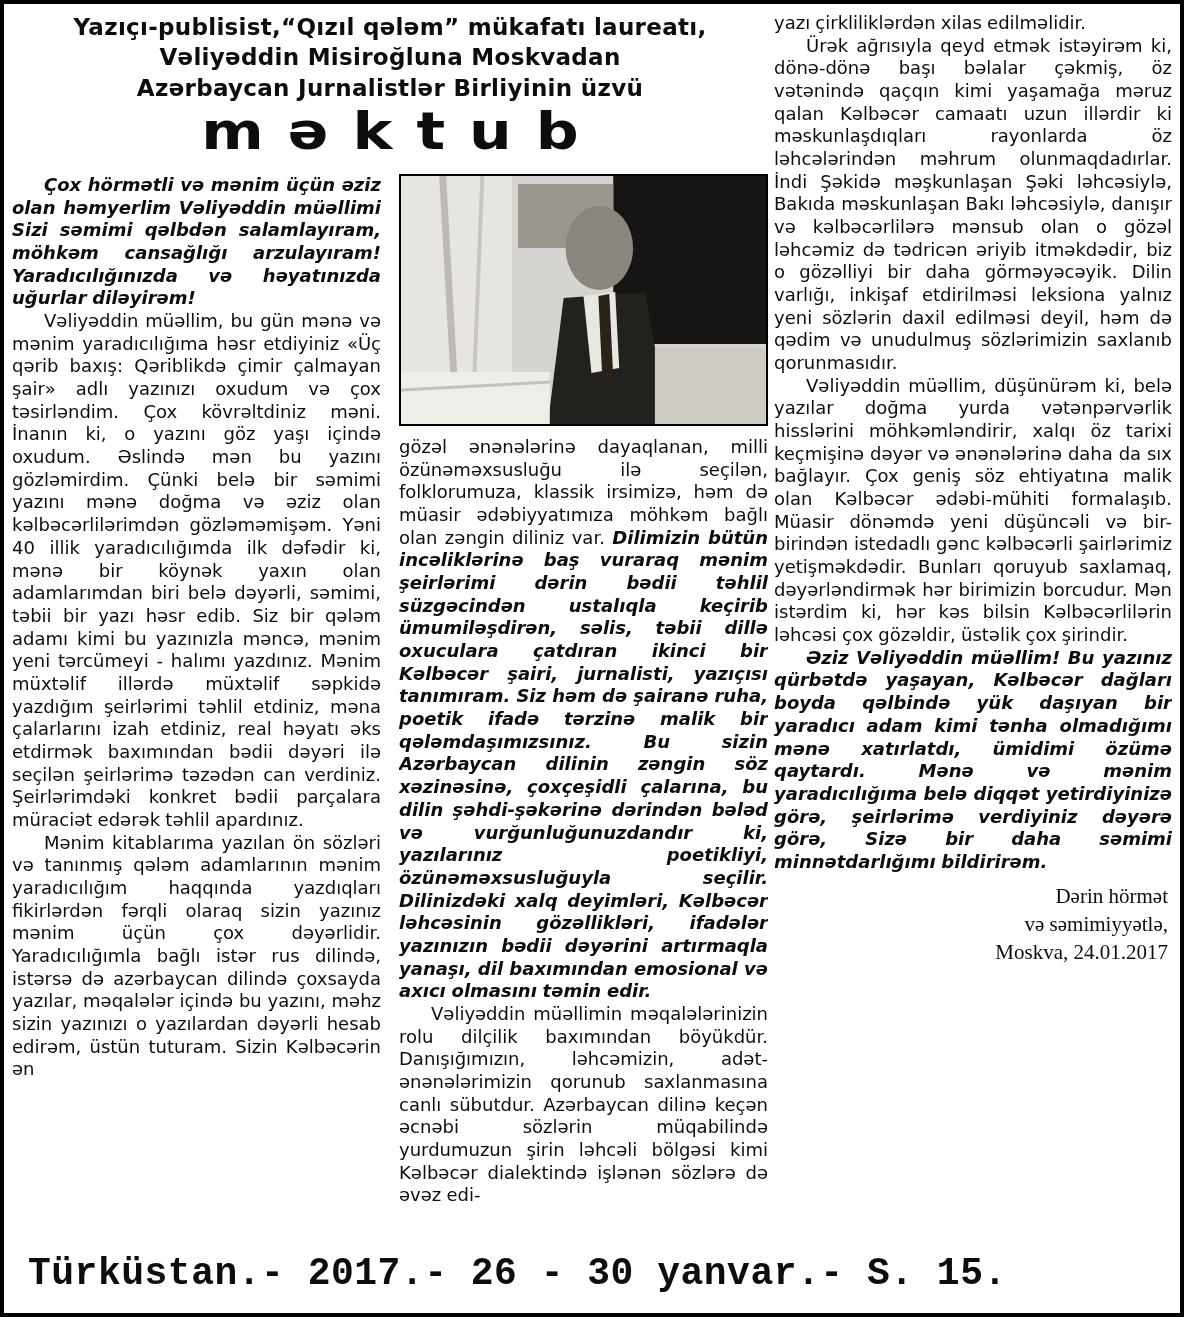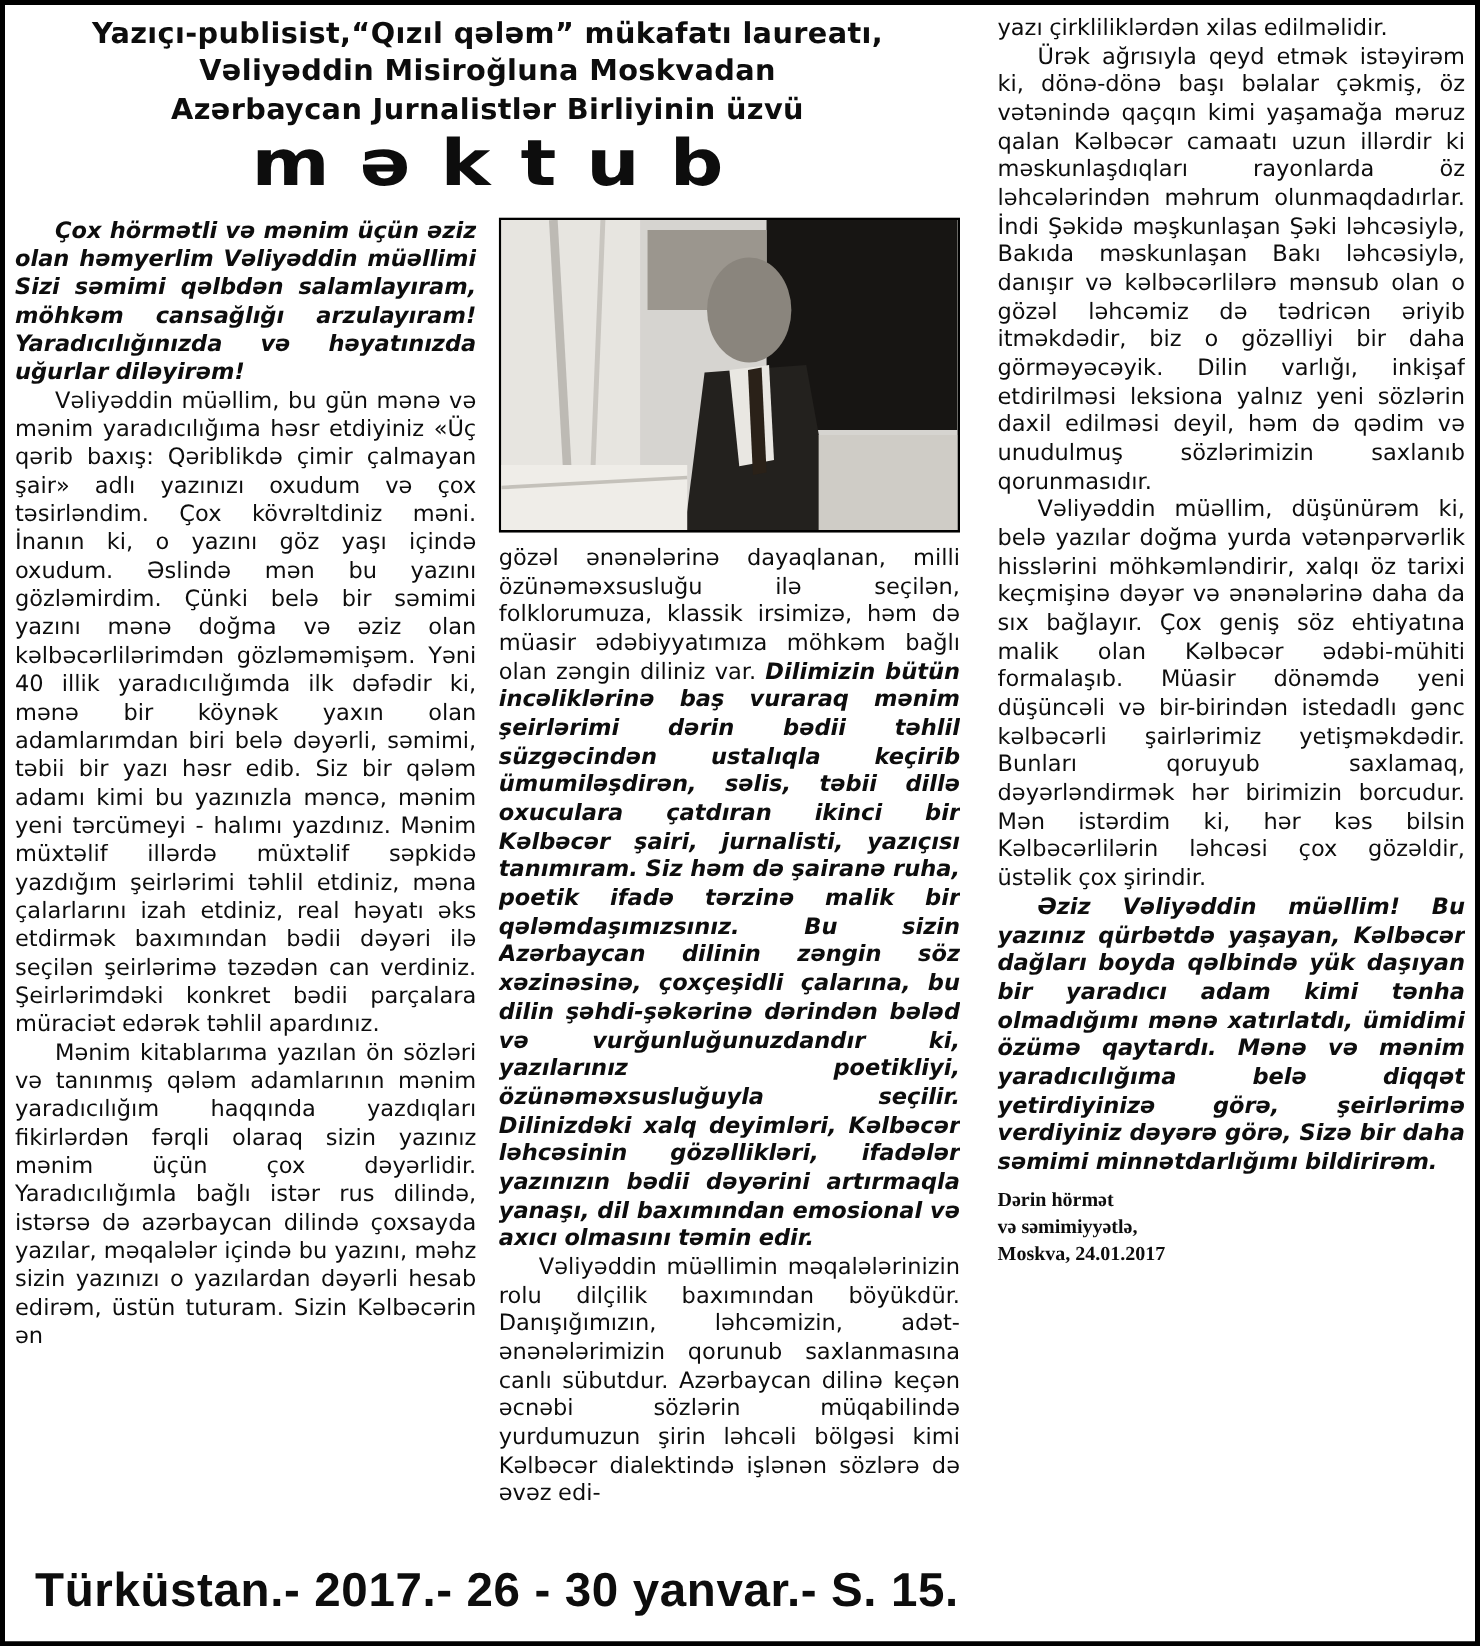--- a/index.html
+++ b/index.html
@@ -11,21 +11,21 @@
     border: 4px solid #000;
     overflow: hidden;
     font-family: "DejaVu Sans", sans-serif;
     color: #0d0d0d;
   }
   .article {
     position: absolute;
     top: 6px; left: 8px; right: 8px;
     height: 1200px;
     display: flex;
-    gap: 30px;
+    gap: 6px;
     overflow: hidden;
   }
   .left-block { flex: 0 0 756px; width: 756px; }
   .headline {
     text-align: center;
     font-weight: bold;
     font-size: 23px;
     line-height: 1.32;
     letter-spacing: 0.3px;
     padding-top: 2px;
@@ -59,29 +59,30 @@
   .photo {
     width: 100%; height: 252px;
     border: 2px solid #000;
     margin-bottom: 10px;
     background: #d6d4d0;
   }
   .photo svg { width: 100%; height: 100%; display: block; }
   .signature {
     margin-top: 8px;
     padding-right: 4px;
+    text-align: right;
     font-family: "Liberation Serif", serif;
-    font-weight: bold;
-    font-size: 16px;
+    font-weight: normal;
+    font-size: 21px;
     line-height: 1.35;
   }
   .citation {
     position: absolute;
     left: 24px; bottom: 18px;
-    font-family: Liberation Sans, sans-serif;
+    font-family: Liberation Mono, monospace;
     font-weight: bold;
     font-size: 38px;
     letter-spacing: 0.5px;
   }
 </style>
 </head>
 <body>
 
 <div class="page">
 

